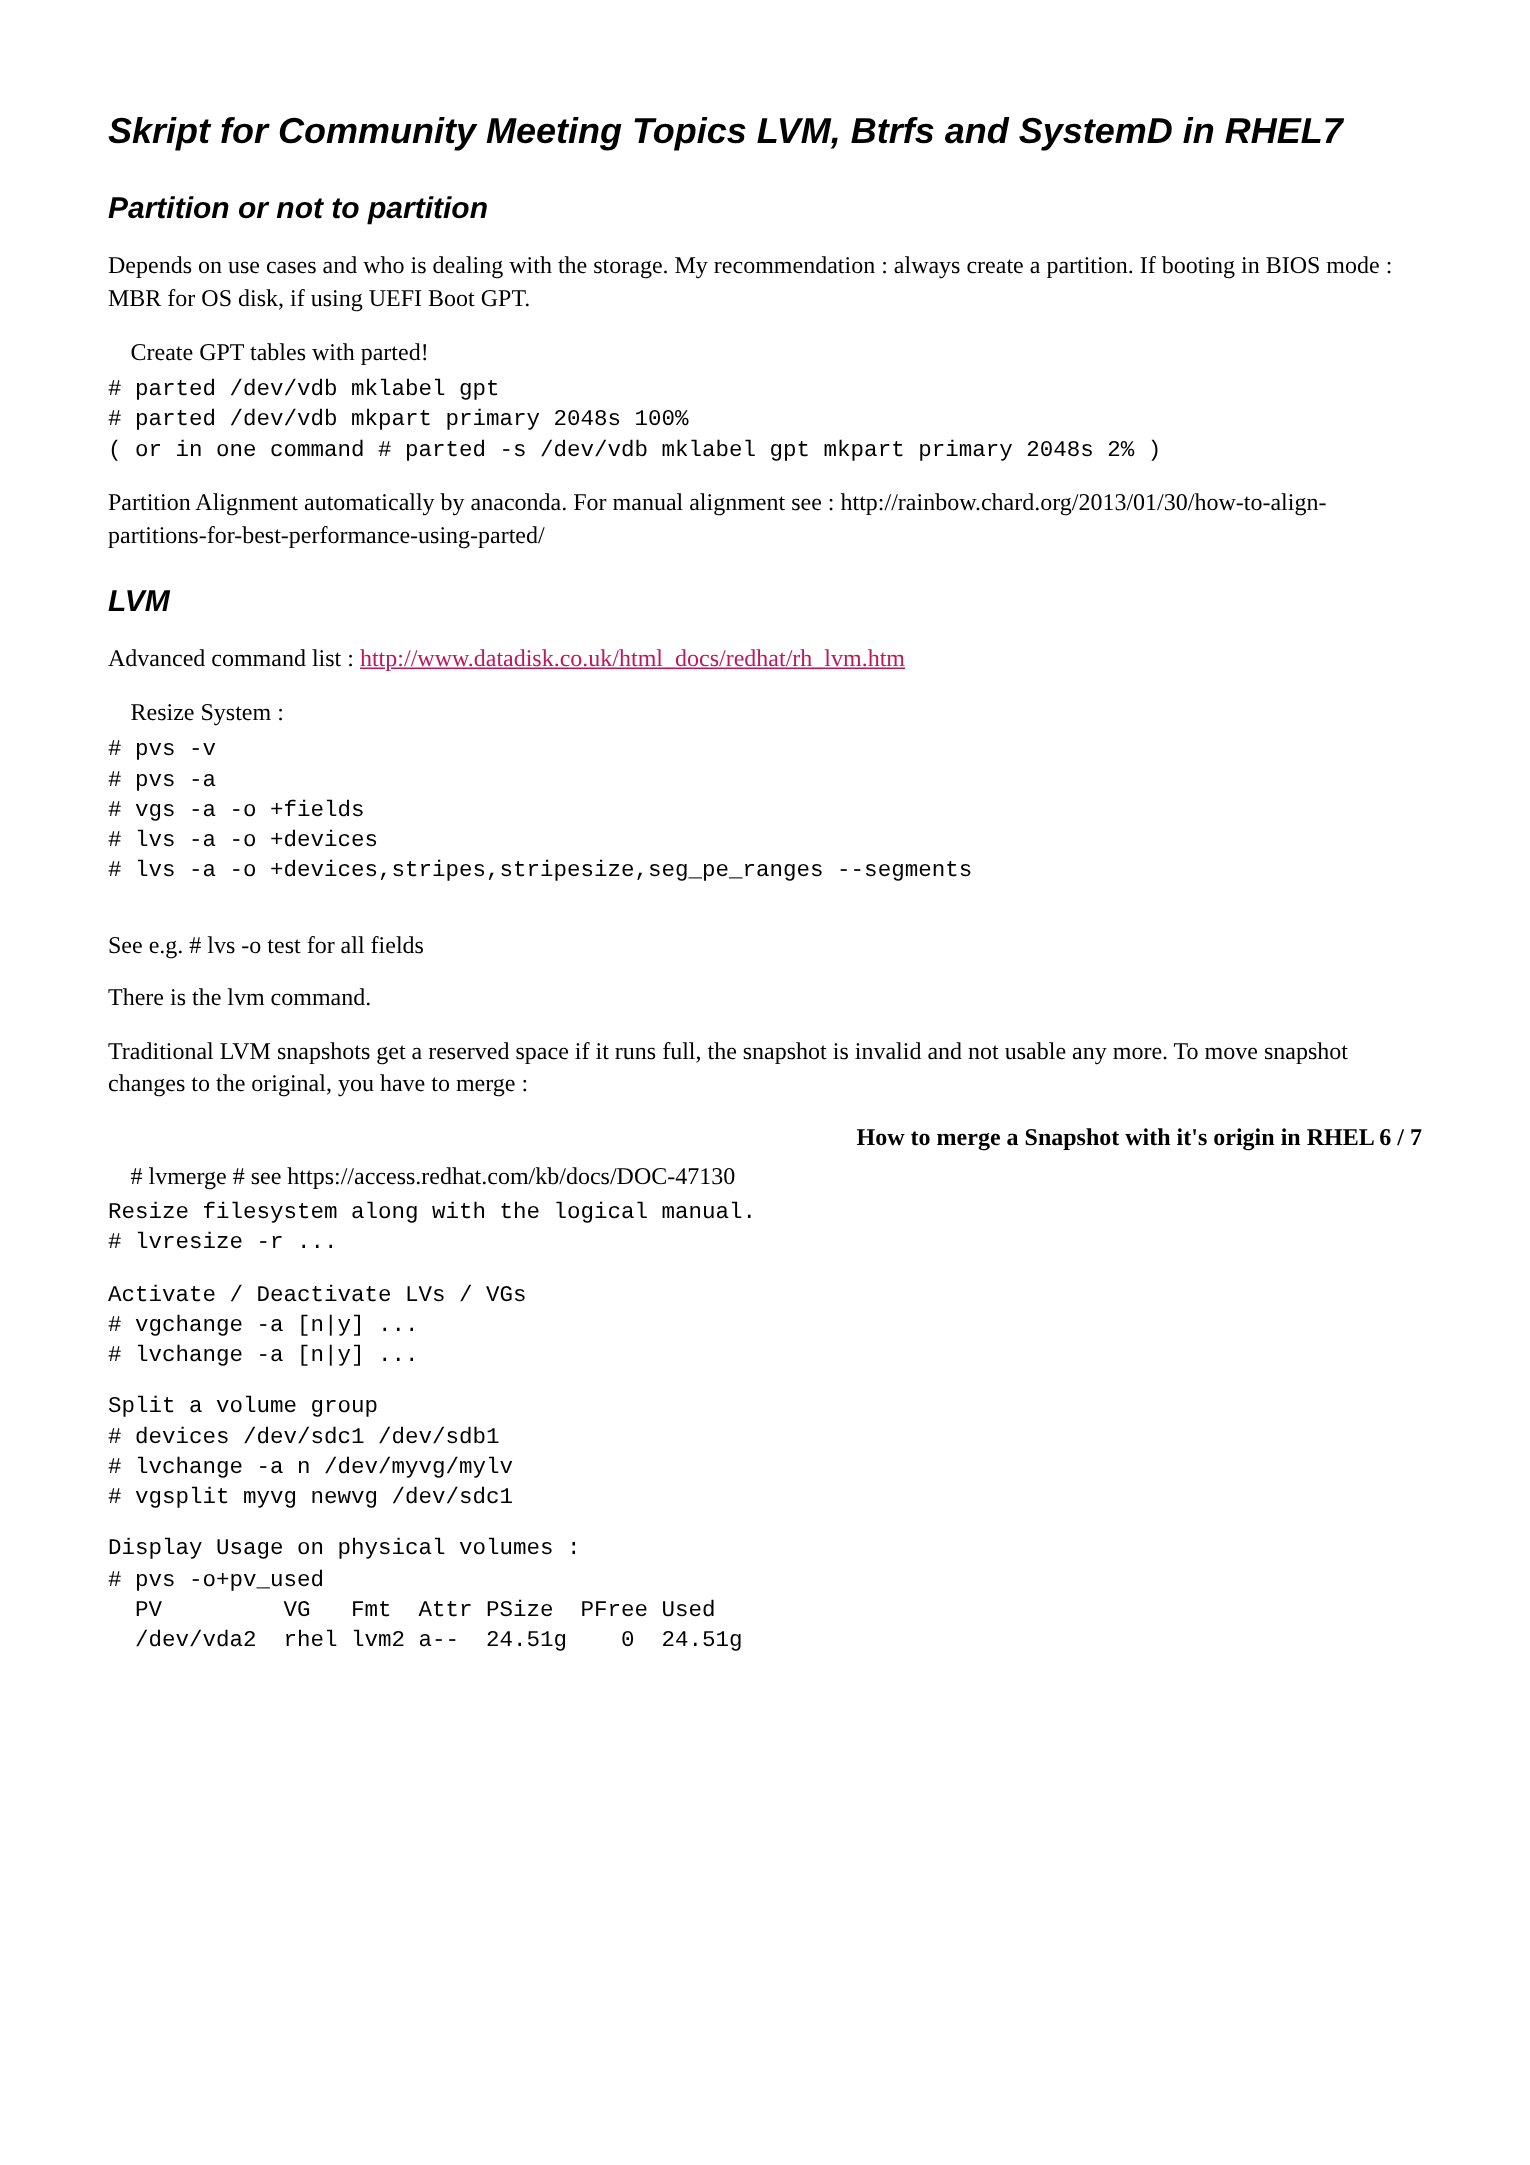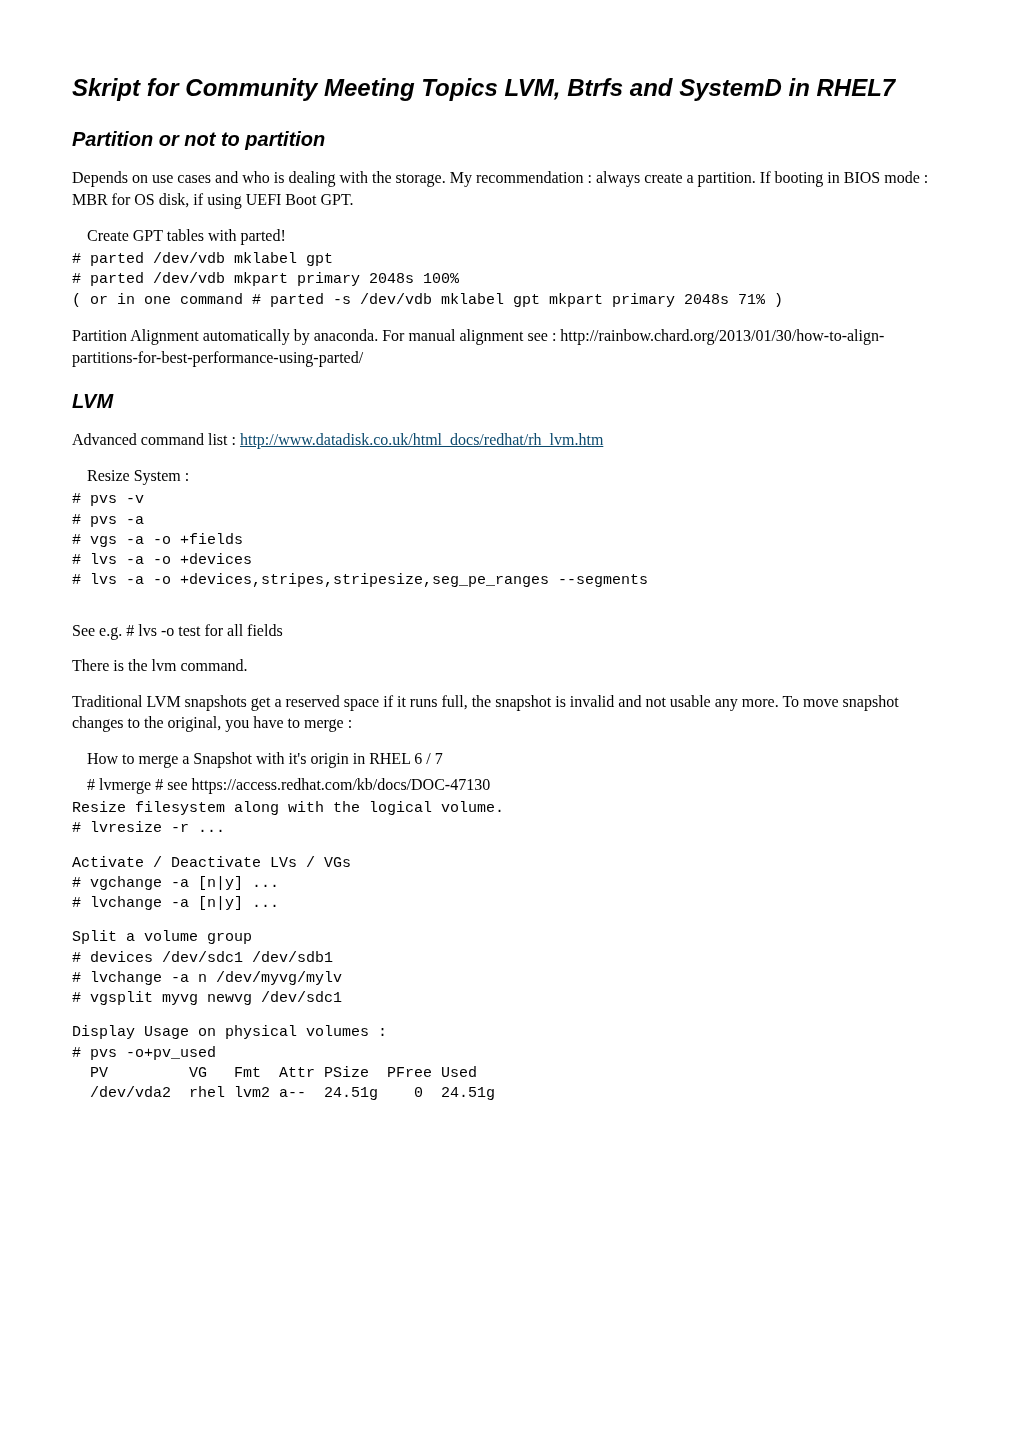--- a/index.html
+++ b/index.html
@@ -37,43 +37,44 @@
     font-family: "Liberation Mono", "Courier New", monospace;
     font-size: 15px;
     white-space: pre-wrap;
     margin: 0;
   }
   pre {
     margin: 0 0 14px 0;
     line-height: 1.35;
   }
   a, .link {
-    color: #0c4a6e;
+    color: #be185d;
   }
   .bold {
-    font-weight: normal;
+    font-weight: bold;
+    text-align: right;
   }
   .gap {
     height: 14px;
   }
 </style>
 </head>
 <body>
 
 <h1>Skript for Community Meeting Topics LVM, Btrfs and SystemD in RHEL7</h1>
 
 <h2>Partition or not to partition</h2>
 
 <p>Depends on use cases and who is dealing with the storage. My recommendation : always create a partition. If booting in BIOS mode : MBR for OS disk, if using UEFI Boot GPT.</p>
 
 <p class="tight">Create GPT tables with parted!</p>
 
 <pre><span class="mono"># parted /dev/vdb mklabel gpt</span>
 <span class="mono"># parted /dev/vdb mkpart primary 2048s 100%</span>
-<span class="mono">( or in one command # parted -s /dev/vdb mklabel gpt mkpart primary 2048s 71% )</span></pre>
+<span class="mono">( or in one command # parted -s /dev/vdb mklabel gpt mkpart primary 2048s 2% )</span></pre>
 
 <p>Partition Alignment automatically by anaconda. For manual alignment see : http://rainbow.chard.org/2013/01/30/how-to-align-partitions-for-best-performance-using-parted/</p>
 
 <h2>LVM</h2>
 
 <p>
   <span>Advanced command list : </span><a href="#" class="link">http://www.datadisk.co.uk/html_docs/redhat/rh_lvm.htm</a>
 </p>
 
 <p class="tight">Resize System :</p>
@@ -89,21 +90,21 @@
 <p>See e.g. # lvs -o test for all fields</p>
 
 <p>There is the lvm command.</p>
 
 <p>Traditional LVM snapshots get a reserved space if it runs full, the snapshot is invalid and not usable any more. To move snapshot changes to the original, you have to merge :</p>
 
 <p class="tight bold">How to merge a Snapshot with it's origin in RHEL 6 / 7</p>
 
 <p class="tight"># lvmerge # see https://access.redhat.com/kb/docs/DOC-47130</p>
 
-<pre><span class="mono">Resize filesystem along with the logical volume.</span>
+<pre><span class="mono">Resize filesystem along with the logical manual.</span>
 <span class="mono"># lvresize -r ...</span></pre>
 
 <pre><span class="mono">Activate / Deactivate LVs / VGs</span>
 <span class="mono"># vgchange -a [n|y] ...</span>
 <span class="mono"># lvchange -a [n|y] ...</span></pre>
 
 <pre><span class="mono">Split a volume group</span>
 <span class="mono"># devices /dev/sdc1 /dev/sdb1</span>
 <span class="mono"># lvchange -a n /dev/myvg/mylv</span>
 <span class="mono"># vgsplit myvg newvg /dev/sdc1</span></pre>

